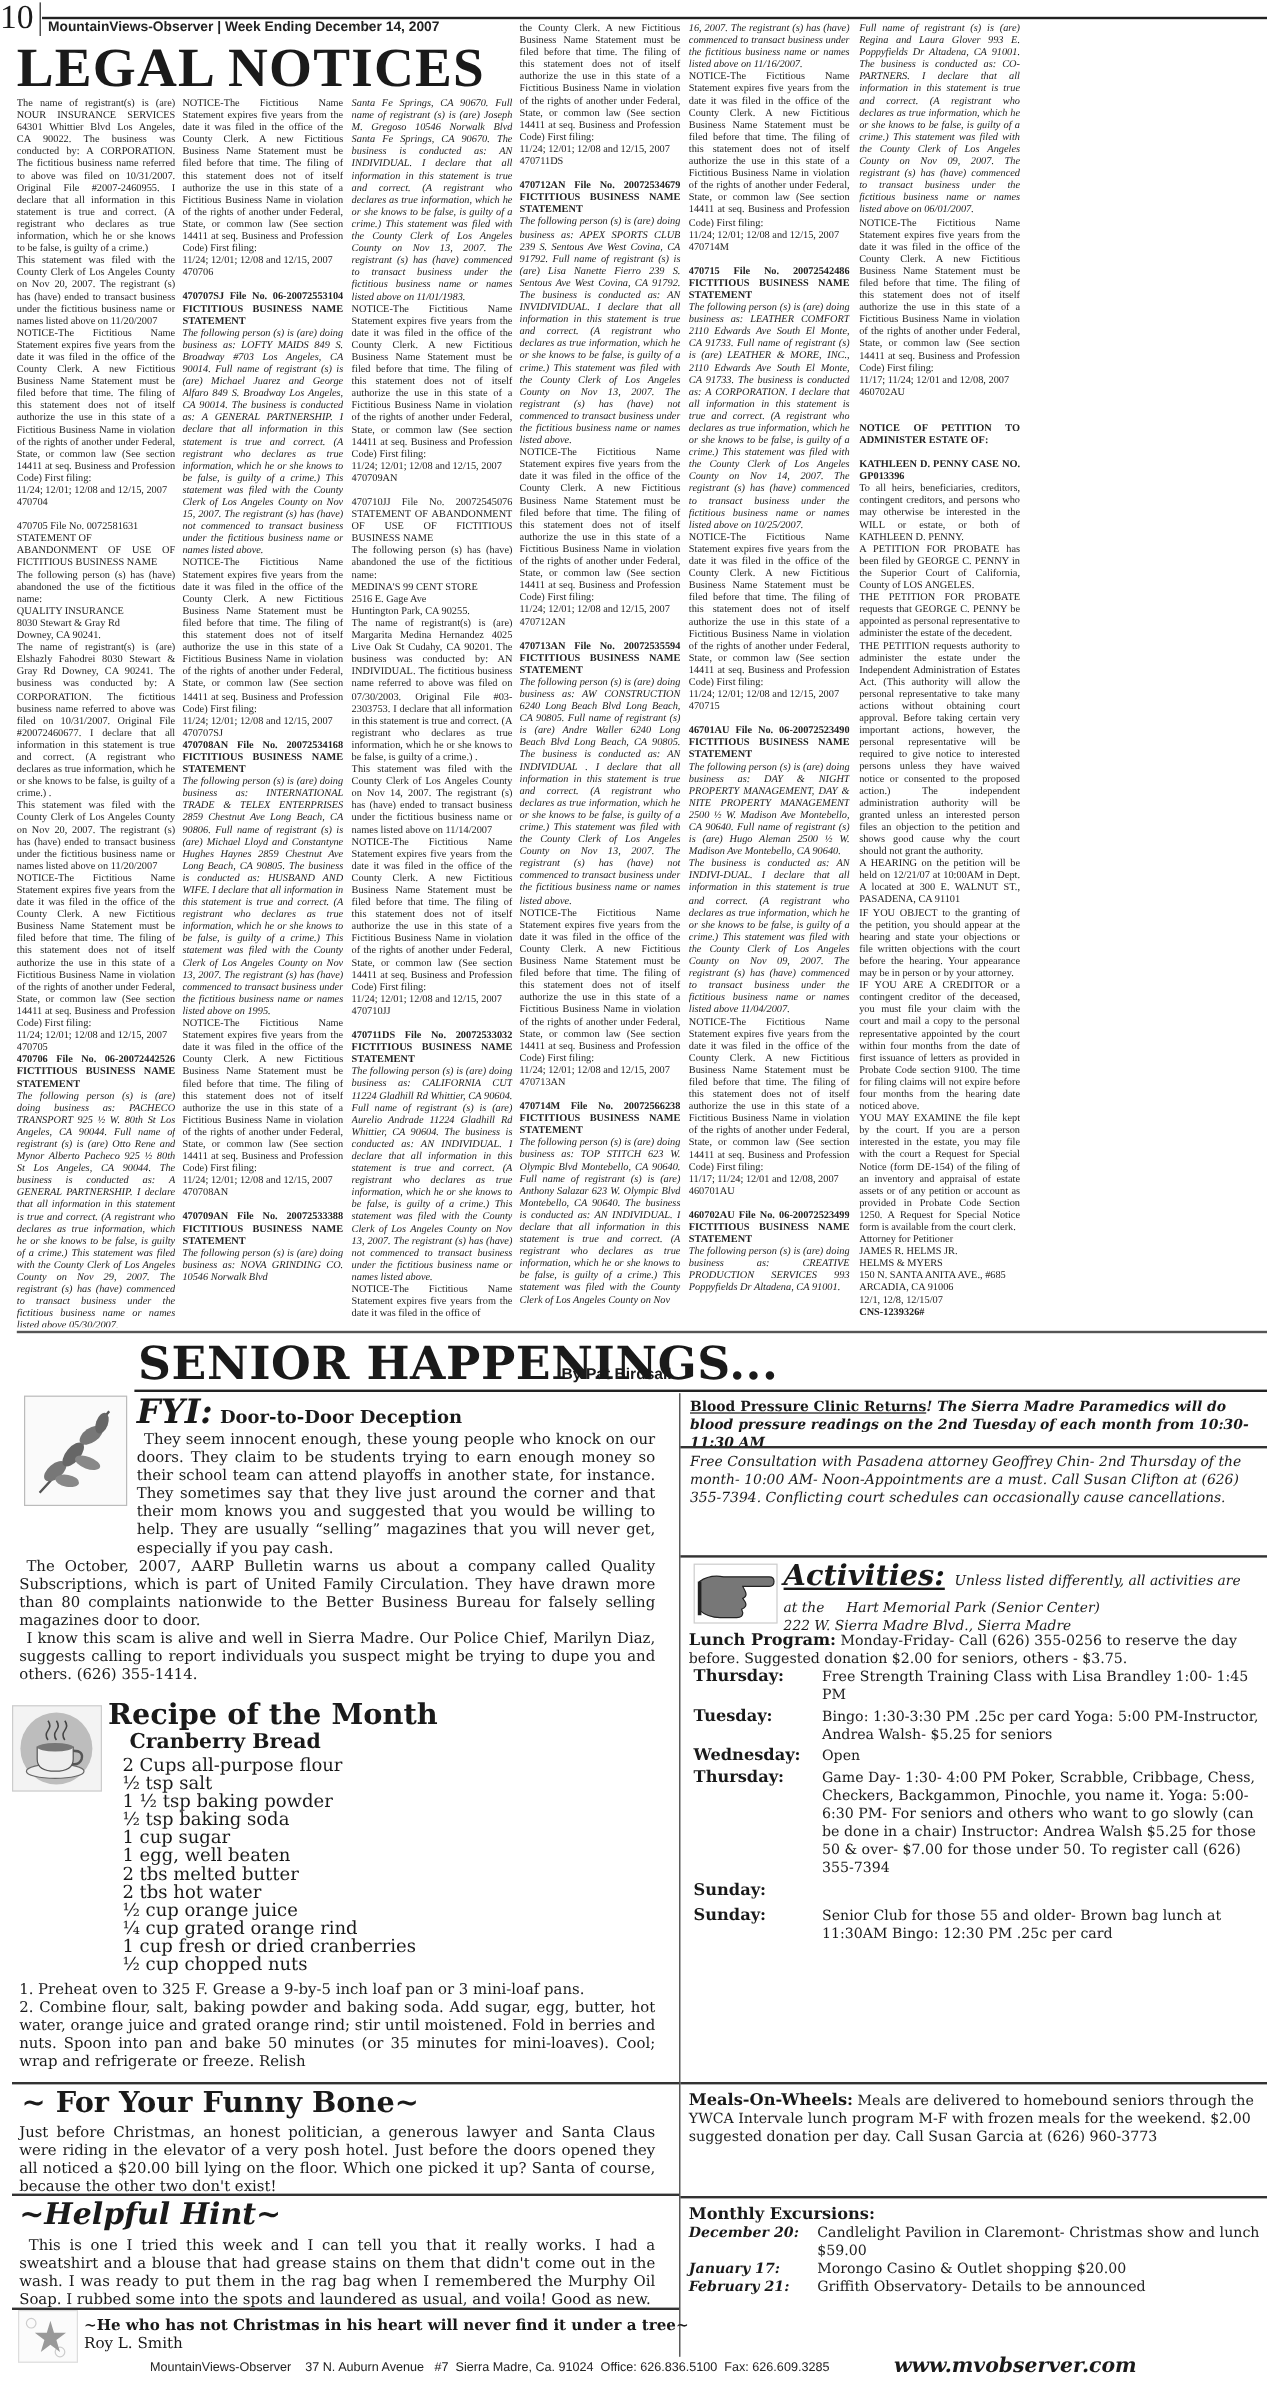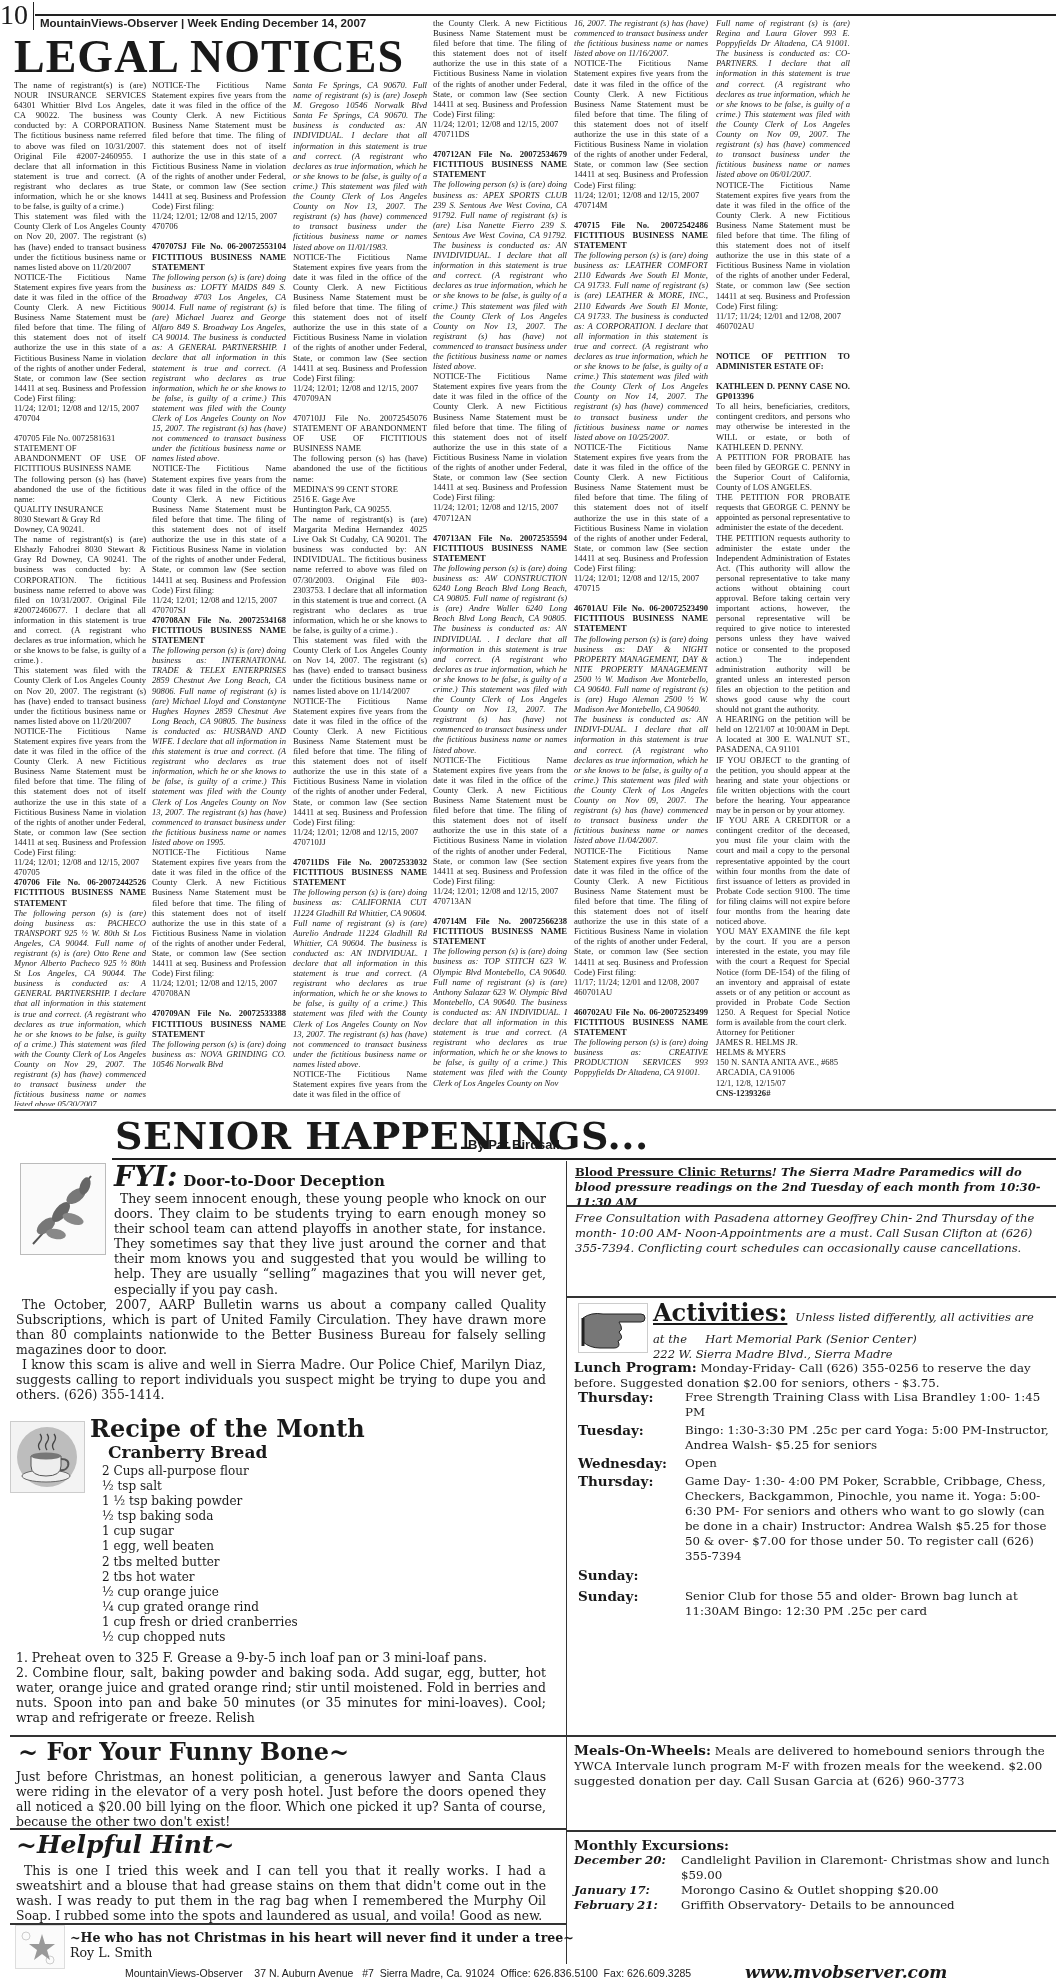--- a/index.html
+++ b/index.html
@@ -33,21 +33,21 @@
   .serif-body { font-family: "DejaVu Serif", serif; font-size: 12.4px; line-height: 15.1px; text-align: justify; color: #1a1a1a; }
   .fyi-head { position: absolute; left: 114px; top: 1160px; font-family: "DejaVu Serif", serif; }
   .fyi-head .fyi { font-style: italic; font-weight: bold; font-size: 28px; }
   .fyi-head .sub { font-weight: bold; font-size: 15px; margin-left: 6px; }
   .fyi-body { position: absolute; left: 16px; top: 1191px; width: 530px; }
   .fyi-body .indent-first { padding-left: 98px; }
 
   .recipe-icon { position: absolute; left: 10px; top: 1421px; width: 75px; height: 72px; border: 1px solid #ccc; background: #f3f3f3; }
   .recipe-title { position: absolute; left: 90px; top: 1415px; font-family: "DejaVu Serif", serif; font-weight: bold; font-size: 24px; line-height: 28px; }
   .recipe-sub { position: absolute; left: 108px; top: 1442px; font-family: "DejaVu Serif", serif; font-weight: bold; font-size: 17px; line-height: 20px; }
-  .recipe-list { position: absolute; left: 102px; top: 1464px; font-family: "DejaVu Serif", serif; font-size: 12px; line-height: 15.1px; list-style: none; }
+  .recipe-list { position: absolute; left: 102px; top: 1464px; font-family: "DejaVu Serif", serif; font-size: 15px; line-height: 15.1px; list-style: none; }
   .recipe-steps { position: absolute; left: 16px; top: 1650px; width: 530px; }
 
   .left-rule { position: absolute; left: 10px; width: 556px; height: 2px; background: #333; }
   .funny-title { position: absolute; left: 18px; top: 1738px; font-family: "DejaVu Serif", serif; font-weight: bold; font-size: 24px; line-height: 28px; }
   .funny-body { position: absolute; left: 16px; top: 1769px; width: 530px; }
   .hint-title { position: absolute; left: 16px; top: 1830px; font-family: "DejaVu Serif", serif; font-weight: bold; font-style: italic; font-size: 25px; line-height: 30px; }
   .hint-body { position: absolute; left: 16px; top: 1863px; width: 530px; }
 
   .quote-icon { position: absolute; left: 15px; top: 1925px; width: 50px; height: 44px; border: 1px solid #ddd; background: #fbfbfb; }
   .quote-text { position: absolute; left: 70px; top: 1930px; font-family: "DejaVu Serif", serif; font-size: 12.6px; line-height: 15px; }
@@ -55,21 +55,21 @@
 
   
   .rc { position: absolute; left: 575px; width: 478px; }
   .rc-rule { position: absolute; left: 567px; width: 489px; height: 2px; background: #333; }
   .bp-box { top: 1165px; font-family: "DejaVu Serif", serif; font-style: italic; font-weight: bold; font-size: 11.6px; line-height: 15px; }
   .bp-box .u { text-decoration: underline; font-style: normal; }
   .consult { top: 1211px; font-family: "DejaVu Serif", serif; font-style: italic; font-size: 11.6px; line-height: 15px; }
 
   .pointer-icon { position: absolute; left: 578px; top: 1303px; width: 70px; height: 50px; border: 1px solid #ccc; background: #fff; }
   .act-head { position: absolute; left: 653px; top: 1298px; font-family: "DejaVu Serif", serif; }
-  .act-head .t { font-weight: bold; font-size: 24px; text-decoration: underline; text-align: center; }
+  .act-head .t { font-weight: bold; font-style: italic; font-size: 24px; text-decoration: underline; text-align: center; }
   .act-head .d { font-style: italic; font-size: 11.5px; margin-left: 8px; }
   .act-line2 { position: absolute; left: 653px; top: 1332px; font-family: "DejaVu Serif", serif; font-style: italic; font-size: 11.5px; line-height: 14.5px; }
 
   .lunch { position: absolute; left: 574px; top: 1360px; width: 480px; font-family: "DejaVu Serif", serif; font-size: 11.8px; line-height: 15px; }
   .lunch .b { font-weight: bold; font-size: 13.5px; }
 
   .sched { position: absolute; left: 578px; top: 1390px; width: 476px; font-family: "DejaVu Serif", serif; font-size: 11.8px; line-height: 15px; }
   .sched .row { display: flex; margin-bottom: 3px; }
   .sched .day { width: 107px; font-weight: bold; font-size: 13.5px; flex: none; }
   .sched .txt { flex: 1; }

